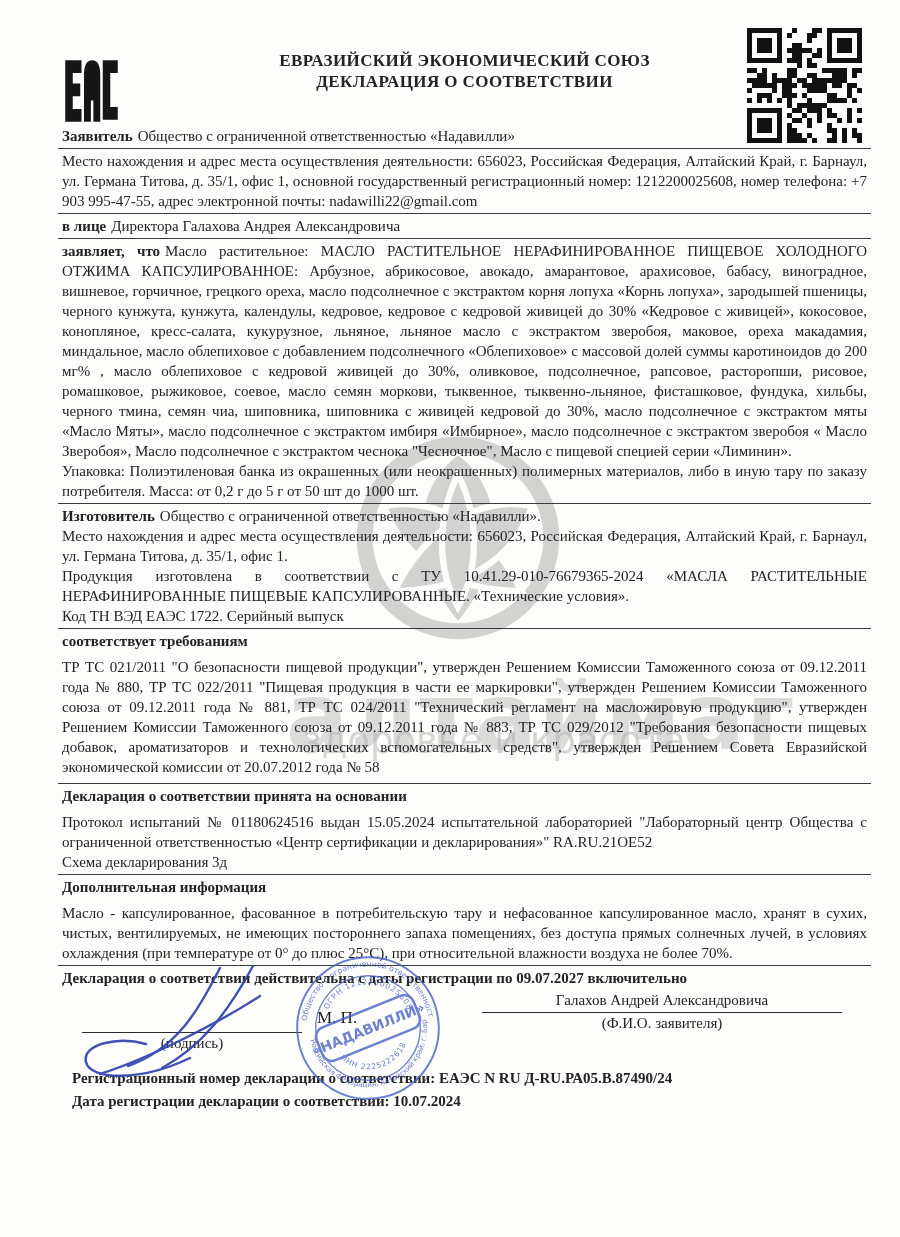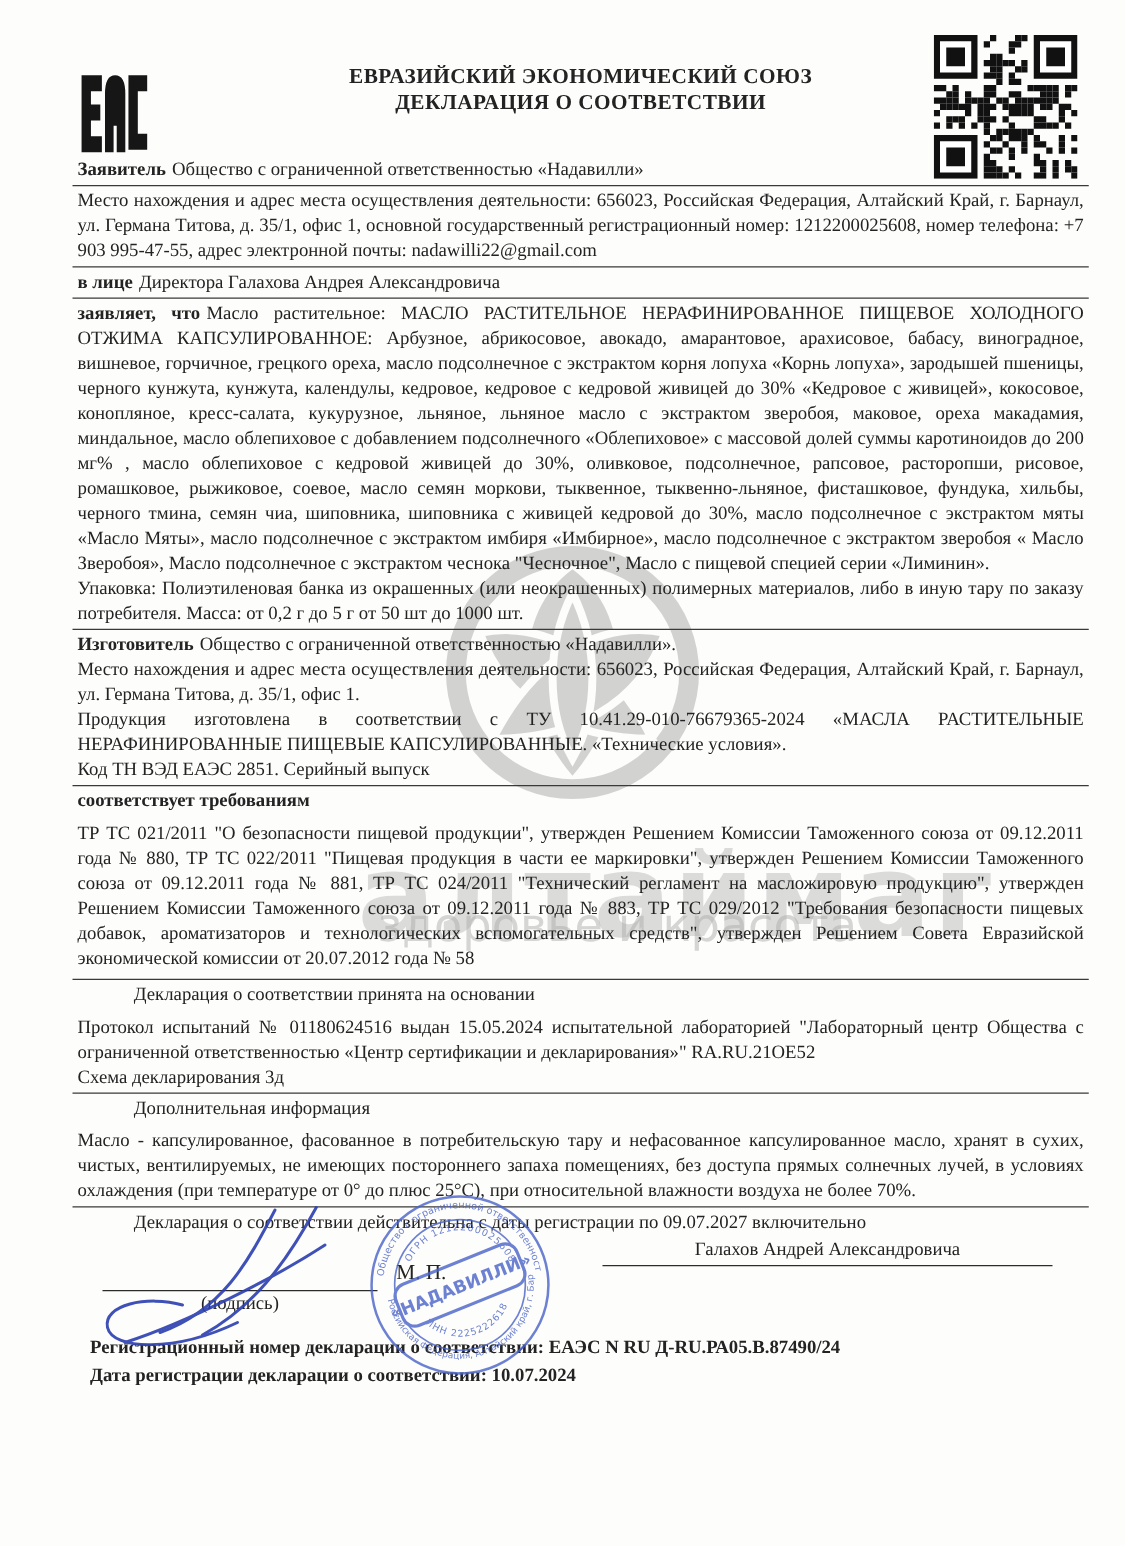--- a/index.html
+++ b/index.html
@@ -7,21 +7,21 @@
         font-family:"Liberation Serif", serif;color:#232323;}
   .content{position:relative;z-index:2;padding:26px 33px 0 62px;font-size:15px;line-height:20px;}
   .hdr{position:relative;height:100px;}
   .eac{position:absolute;left:2px;top:32px;}
   .titles{position:absolute;left:120px;right:120px;top:24px;text-align:center;
           font-weight:bold;font-size:17px;line-height:21px;letter-spacing:.4px;}
   .qr{position:absolute;right:5px;top:2px;width:115px;height:115px;}
   p{margin:0;text-align:justify;}
   .rule{border-top:1.6px solid #3a3a3a;margin:2px -4px 2px -4px;height:0;}
   .lbl{font-weight:bold;margin-right:5px;}
-  .bold{font-weight:normal;margin-left:45px;}
+  .bold{font-weight:bold;}
   .gapA{margin-top:6px;}
   .sect-head{font-weight:bold;margin:1px 0 6px 0;}
   .sign-row{position:relative;height:78px;margin-top:2px;}
   .sig-col{position:absolute;left:20px;top:20px;width:220px;text-align:center;}
   .sig-line{border-bottom:1.4px solid #2c2c2c;height:22px;}
   .mp{position:absolute;left:255px;top:18px;font-size:17px;}
   .fio-col{position:absolute;left:420px;top:0;width:360px;text-align:center;}
   .fio-name{height:22px;border-bottom:1.4px solid #2c2c2c;}
   .reg{font-weight:bold;margin-left:10px;text-align:left;}
   .reg+.reg{margin-top:3px;}
@@ -254,21 +254,21 @@
     <p><b class="lbl">в лице</b><span>Директора Галахова Андрея Александровича</span></p>
     <div class="rule"></div>
 
     <p><b class="lbl">заявляет, что</b><span>Масло растительное: МАСЛО РАСТИТЕЛЬНОЕ НЕРАФИНИРОВАННОЕ ПИЩЕВОЕ ХОЛОДНОГО ОТЖИМА КАПСУЛИРОВАННОЕ: Арбузное, абрикосовое, авокадо, амарантовое, арахисовое, бабасу, виноградное, вишневое, горчичное, грецкого ореха, масло подсолнечное с экстрактом корня лопуха «Корнь лопуха», зародышей пшеницы, черного кунжута, кунжута, календулы, кедровое, кедровое с кедровой живицей до 30% «Кедровое с живицей», кокосовое, конопляное, кресс-салата, кукурузное, льняное, льняное масло с экстрактом зверобоя, маковое, ореха макадамия, миндальное, масло облепиховое с добавлением подсолнечного «Облепиховое» с массовой долей суммы каротиноидов до 200 мг% , масло облепиховое с кедровой живицей до 30%, оливковое, подсолнечное, рапсовое, расторопши, рисовое, ромашковое, рыжиковое, соевое, масло семян моркови, тыквенное, тыквенно-льняное, фисташковое, фундука, хильбы, черного тмина, семян чиа, шиповника, шиповника с живицей кедровой до 30%, масло подсолнечное с экстрактом мяты «Масло Мяты», масло подсолнечное с экстрактом имбиря «Имбирное», масло подсолнечное с экстрактом зверобоя « Масло Зверобоя», Масло подсолнечное с экстрактом чеснока "Чесночное", Масло с пищевой специей серии «Лиминин».</span></p>
     <p>Упаковка: Полиэтиленовая банка из окрашенных (или неокрашенных) полимерных материалов, либо в иную тару по заказу потребителя. Масса: от 0,2 г до 5 г от 50 шт до 1000 шт.</p>
     <div class="rule"></div>
 
     <p><b class="lbl">Изготовитель</b><span>Общество с ограниченной ответственностью «Надавилли».</span></p>
     <p>Место нахождения и адрес места осуществления деятельности: 656023, Российская Федерация, Алтайский Край, г. Барнаул, ул. Германа Титова, д. 35/1, офис 1.</p>
     <p>Продукция изготовлена в соответствии с ТУ 10.41.29-010-76679365-2024 «МАСЛА РАСТИТЕЛЬНЫЕ НЕРАФИНИРОВАННЫЕ ПИЩЕВЫЕ КАПСУЛИРОВАННЫЕ. «Технические условия».</p>
-    <p>Код ТН ВЭД ЕАЭС 2851. Серийный выпуск</p>
+    <p>Код ТН ВЭД ЕАЭС 1722. Серийный выпуск</p>
     <div class="rule"></div>
 
     <p class="sect-head">соответствует требованиям</p>
     <p>ТР ТС 021/2011 "О безопасности пищевой продукции", утвержден Решением Комиссии Таможенного союза от 09.12.2011 года № 880, ТР ТС 022/2011 "Пищевая продукция в части ее маркировки", утвержден Решением Комиссии Таможенного союза от 09.12.2011 года № 881, ТР ТС 024/2011 "Технический регламент на масложировую продукцию", утвержден Решением Комиссии Таможенного союза от 09.12.2011 года № 883, ТР ТС 029/2012 "Требования безопасности пищевых добавок, ароматизаторов и технологических вспомогательных средств", утвержден Решением Совета Евразийской экономической комиссии от 20.07.2012 года № 58</p>
     <div class="rule gapA"></div>
 
     <p class="bold">Декларация о соответствии принята на основании</p>
     <p class="gapA">Протокол испытаний № 01180624516 выдан 15.05.2024 испытательной лабораторией "Лабораторный центр Общества с ограниченной ответственностью «Центр сертификации и декларирования»" RA.RU.21ОЕ52</p>
     <p>Схема декларирования 3д</p>
     <div class="rule"></div>
@@ -280,20 +280,21 @@
     <p class="bold">Декларация о соответствии действительна с даты регистрации по 09.07.2027 включительно</p>
 
     <div class="sign-row">
       <div class="sig-col">
         <div class="sig-line"></div>
         <div>(подпись)</div>
       </div>
       <div class="mp">М. П.</div>
       <div class="fio-col">
         <div class="fio-name">Галахов Андрей Александровича</div>
+        <div>(Ф.И.О. заявителя)</div>
       </div>
     </div>
 
     <p class="reg">Регистрационный номер декларации о соответствии: ЕАЭС N RU Д-RU.РА05.В.87490/24</p>
     <p class="reg">Дата регистрации декларации о соответствии: 10.07.2024</p>
   </div>
 
   <div class="ink autograph">
     <svg width="250" height="115" viewBox="0 0 250 115">
       <g fill="none" stroke="#2b3fb0" stroke-width="2.4" stroke-linecap="round" opacity="0.9">

